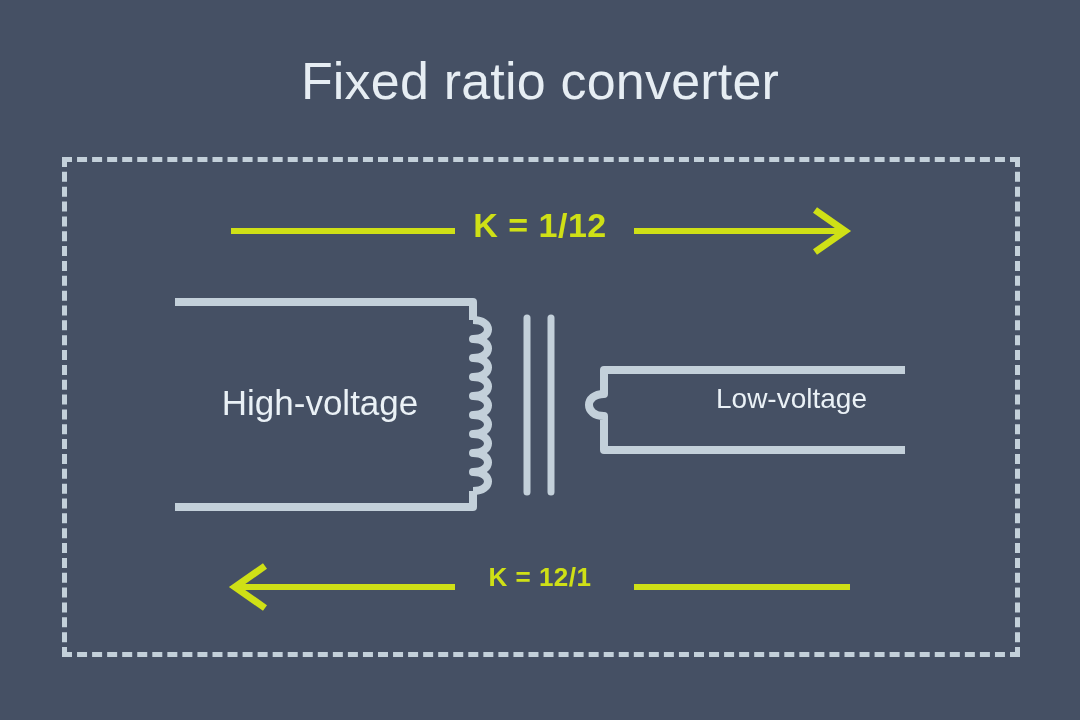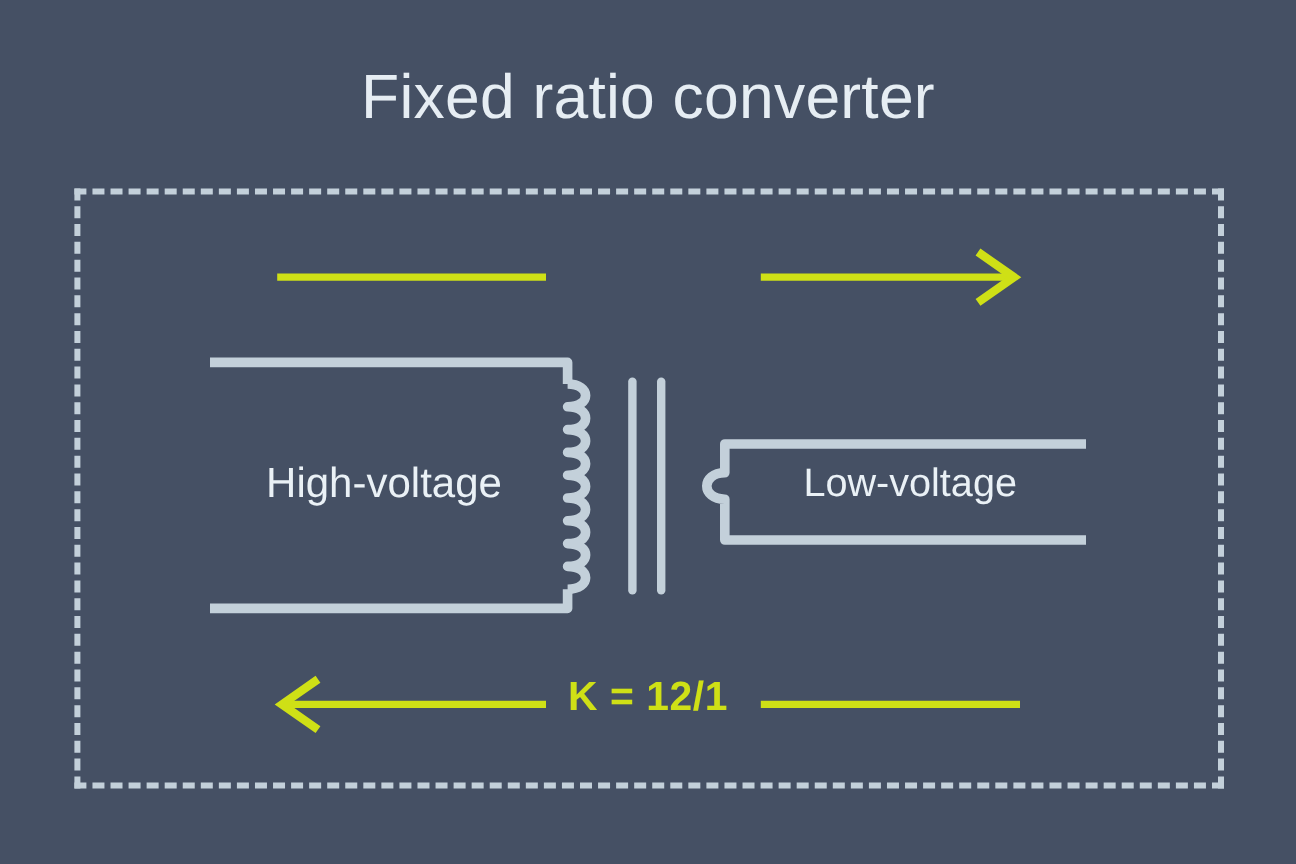--- a/index.html
+++ b/index.html
@@ -52,46 +52,46 @@
     left: 175px;
     top: 383px;
     width: 290px;
     text-align: center;
     font-size: 35px;
     color: #eaf1f6;
     font-weight: 400;
   }
   .label-lv {
     position: absolute;
-    left: 612px;
+    left: 645px;
     top: 383px;
     width: 293px;
     text-align: center;
-    font-size: 33px;
+    font-size: 28px;
     color: #eaf1f6;
     font-weight: 400;
   }
   .ratio-top {
     position: absolute;
     left: 0;
     top: 206px;
     width: 1080px;
     text-align: center;
     font-size: 34px;
     font-weight: bold;
     color: #cfe016;
     letter-spacing: 0.5px;
   }
   .ratio-bottom {
     position: absolute;
     left: 0;
     top: 562px;
     width: 1080px;
     text-align: center;
-    font-size: 34px;
+    font-size: 26px;
     font-weight: bold;
     color: #cfe016;
     letter-spacing: 0.5px;
   }
 </style>
 </head>
 <body>
 
 <div class="stage">
 
@@ -133,16 +133,17 @@
       <path d="M 905 370 L 604 370 L 604 394
                c -20 0 -20 22 0 22
                L 604 450 L 905 450"></path>
     </g>
   </svg>
 
   <div class="label-hv">High-voltage</div>
 
   <div class="label-lv">Low-voltage</div>
 
+  <div class="ratio-top">K = 1/12</div>
 
   <div class="ratio-bottom">K = 12/1</div>
 
 </div>
 
 </body></html>

